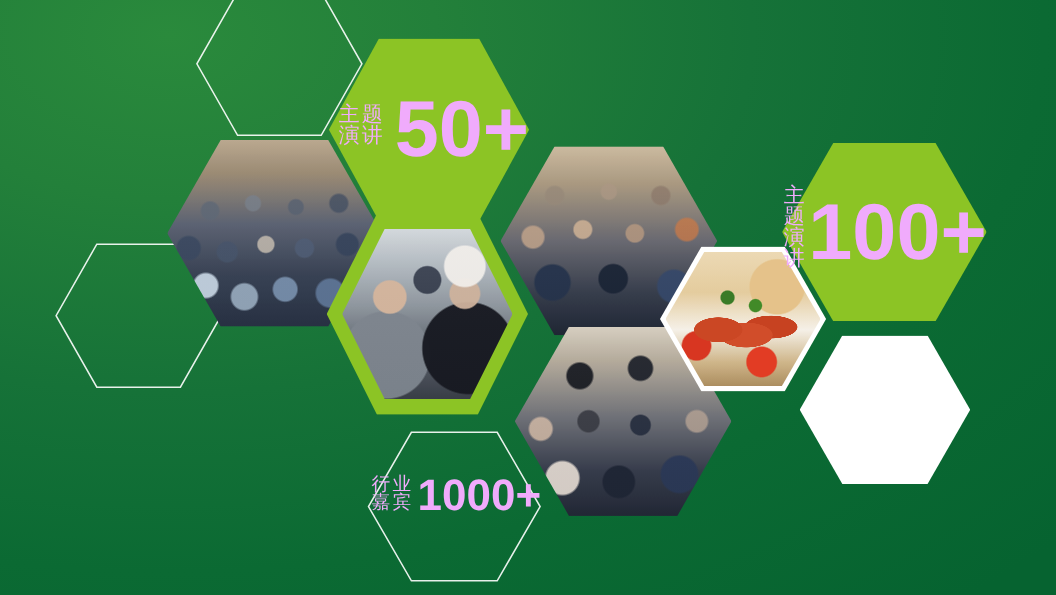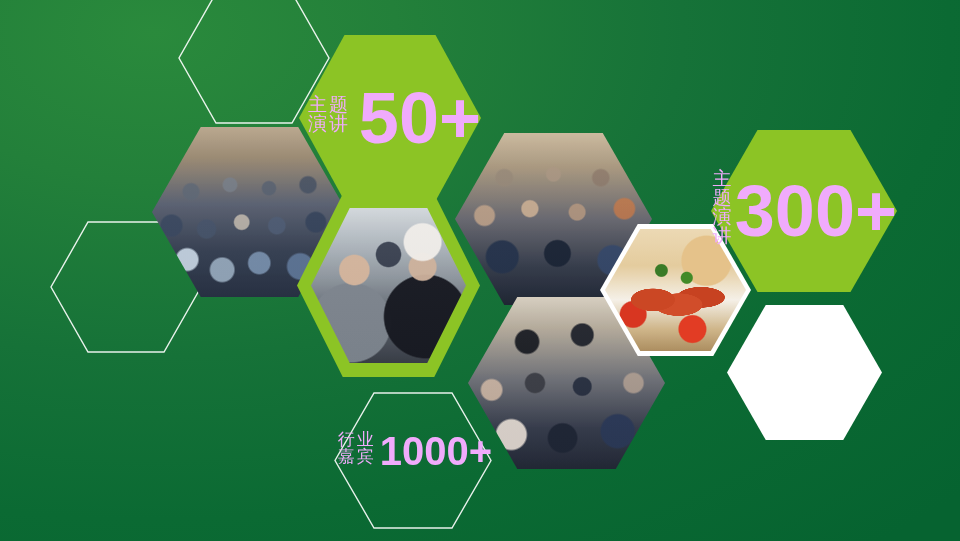--- a/index.html
+++ b/index.html
@@ -221,21 +221,21 @@
     <div class="hex-text">
       <div class="hex-label">主题演讲</div>
       <div class="hex-number">50+</div>
     </div>
   </div>
 
   <div style="position:absolute; left:711px; top:130px; width:186px; height:162px;">
     <div class="hex hex-fill-lime" style="inset:0; width:100%; height:100%;"></div>
     <div class="hex-text">
       <div class="hex-label">主题演讲</div>
-      <div class="hex-number">300+</div>
+      <div class="hex-number">100+</div>
     </div>
   </div>
 
   <div style="position:absolute; left:334px; top:392px; width:158px; height:117px;">
     <svg class="hex-outline" style="left:0; top:0; width:158px; height:137px;" viewBox="0 0 158 137">
       <polygon points="40,1 118,1 157,68.5 118,136 40,136 1,68.5"></polygon>
     </svg>
     <div class="hex-text">
       <div class="hex-label" style="font-size:17px; margin-bottom:6px;">行业嘉宾</div>
       <div class="hex-number big">1000+</div>

